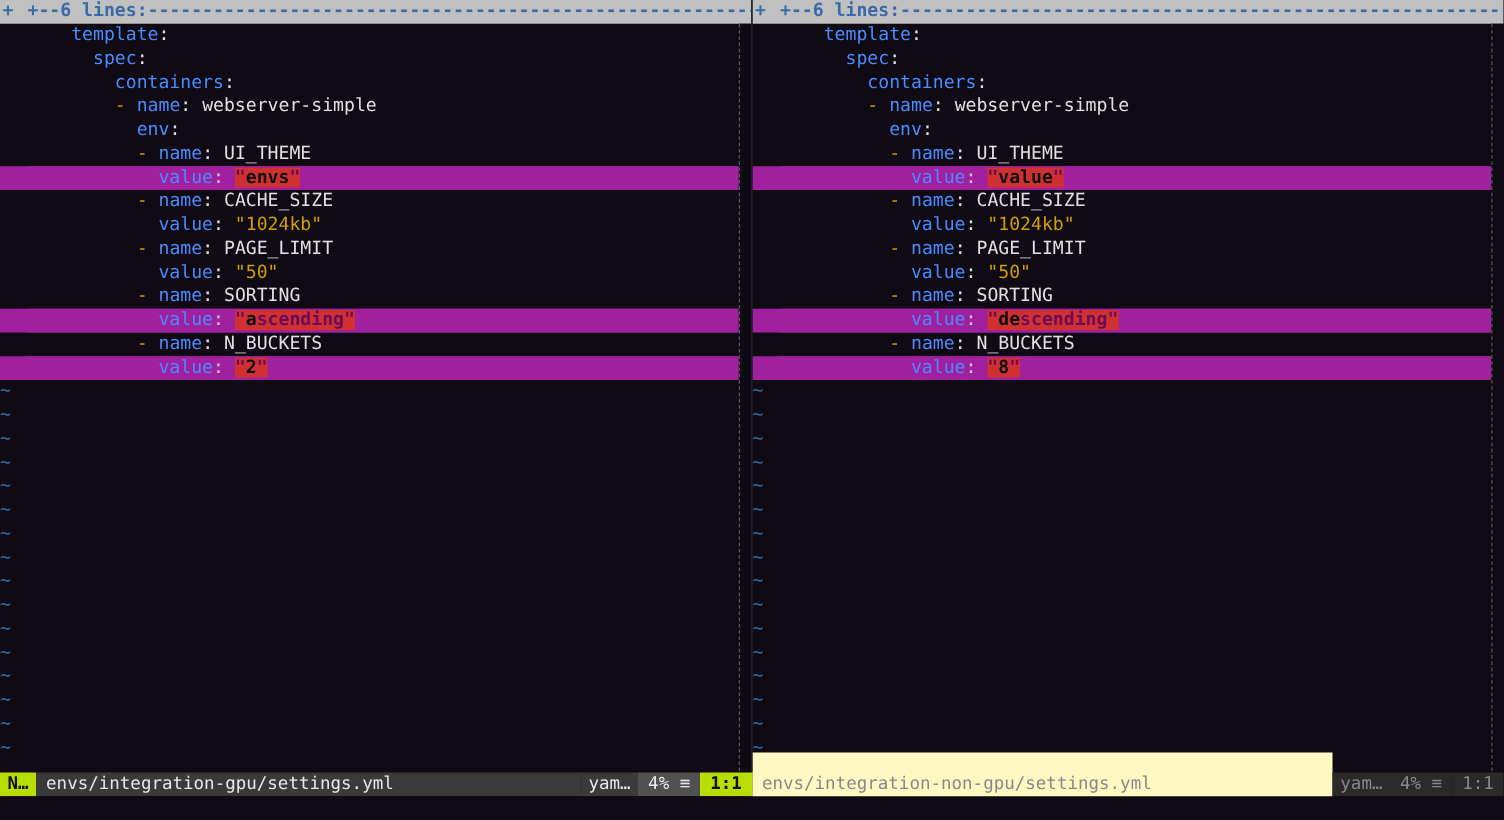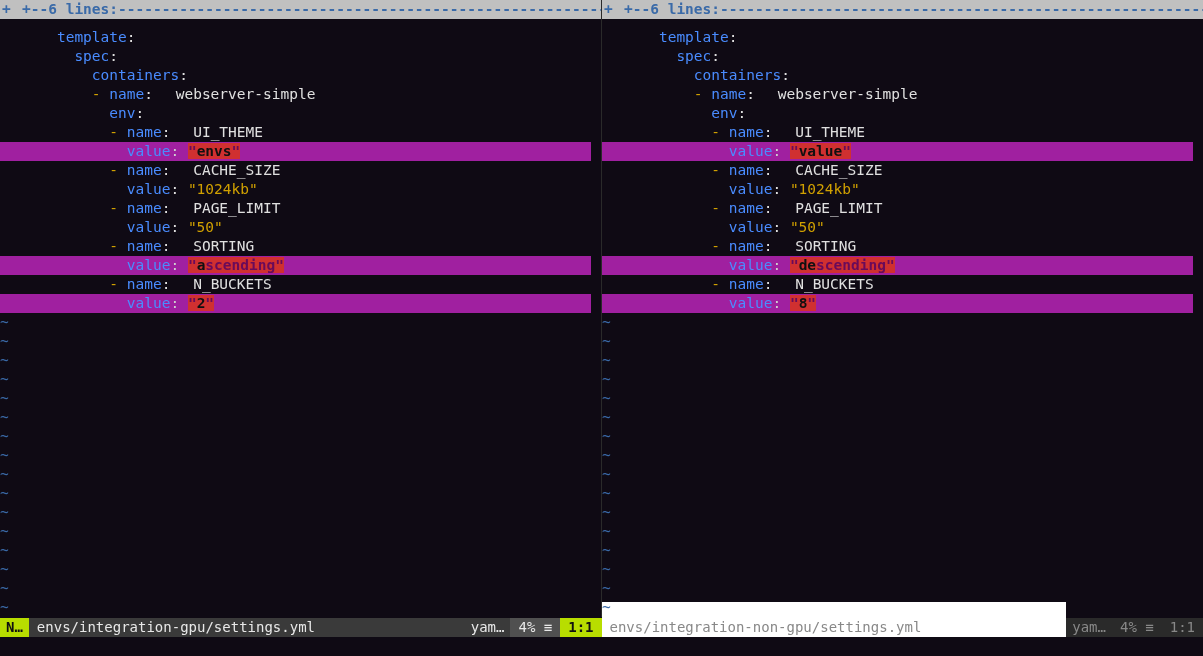--- a/index.html
+++ b/index.html
@@ -72,21 +72,21 @@
     white-space: pre;
   }
   .diffchange { background: #a020a0; }
   .diffchange .content { background: #a020a0; }
   .difftext-bad { background: #d03030; color: #101010; font-weight: bold; }
   .difftext-bad2 { background: #d03030; color: #6a0a5a; font-weight: bold; }
   .key { color: #4a8cff; }
   .colon { color: #e0e0e0; }
   .dash { color: #d0a000; }
   .str { color: #d0a000; }
-  .val { color: #e0e0e0; margin-left: 14px; }
+  .val { color: #e0e0e0; }
   .diff-key { color: #4a8cff; background: #a020a0; }
   .empty-line { color: #3a6aa8; }
   .endlines {
     flex: 1;
     display: flex;
     flex-direction: column;
   }
   .statusbar {
     display: flex;
     height: 20px;
@@ -124,21 +124,21 @@
     color: #e8e8e8;
     padding: 0 8px;
   }
   .sb-active .sb-pos {
     background: #b8dd00;
     color: #101010;
     font-weight: bold;
     padding: 0 8px;
   }
   .sb-inactive .sb-file {
-    background: #ffffff;
+    background: #fef9c3;
     color: #888;
     padding: 16px 8px;
     flex: 1;
   }
   .sb-inactive .sb-ft {
     background: #2a2a2a;
     color: #888;
     padding: 0 6px;
   }
   .sb-inactive .sb-pct {
@@ -151,21 +151,20 @@
     color: #888;
     padding: 0 8px;
   }
   .cmdline {
     height: 19px;
     background: #0f0a14;
   }
   .pane-body {
     flex: 1;
     display: flex;
-    align-items: flex-end;
   }
   .code-area {
     flex: 1;
     display: flex;
     flex-direction: column;
     min-width: 0;
   }
   .diffcol {
     width: 10px;
     background: #0f0a14;

